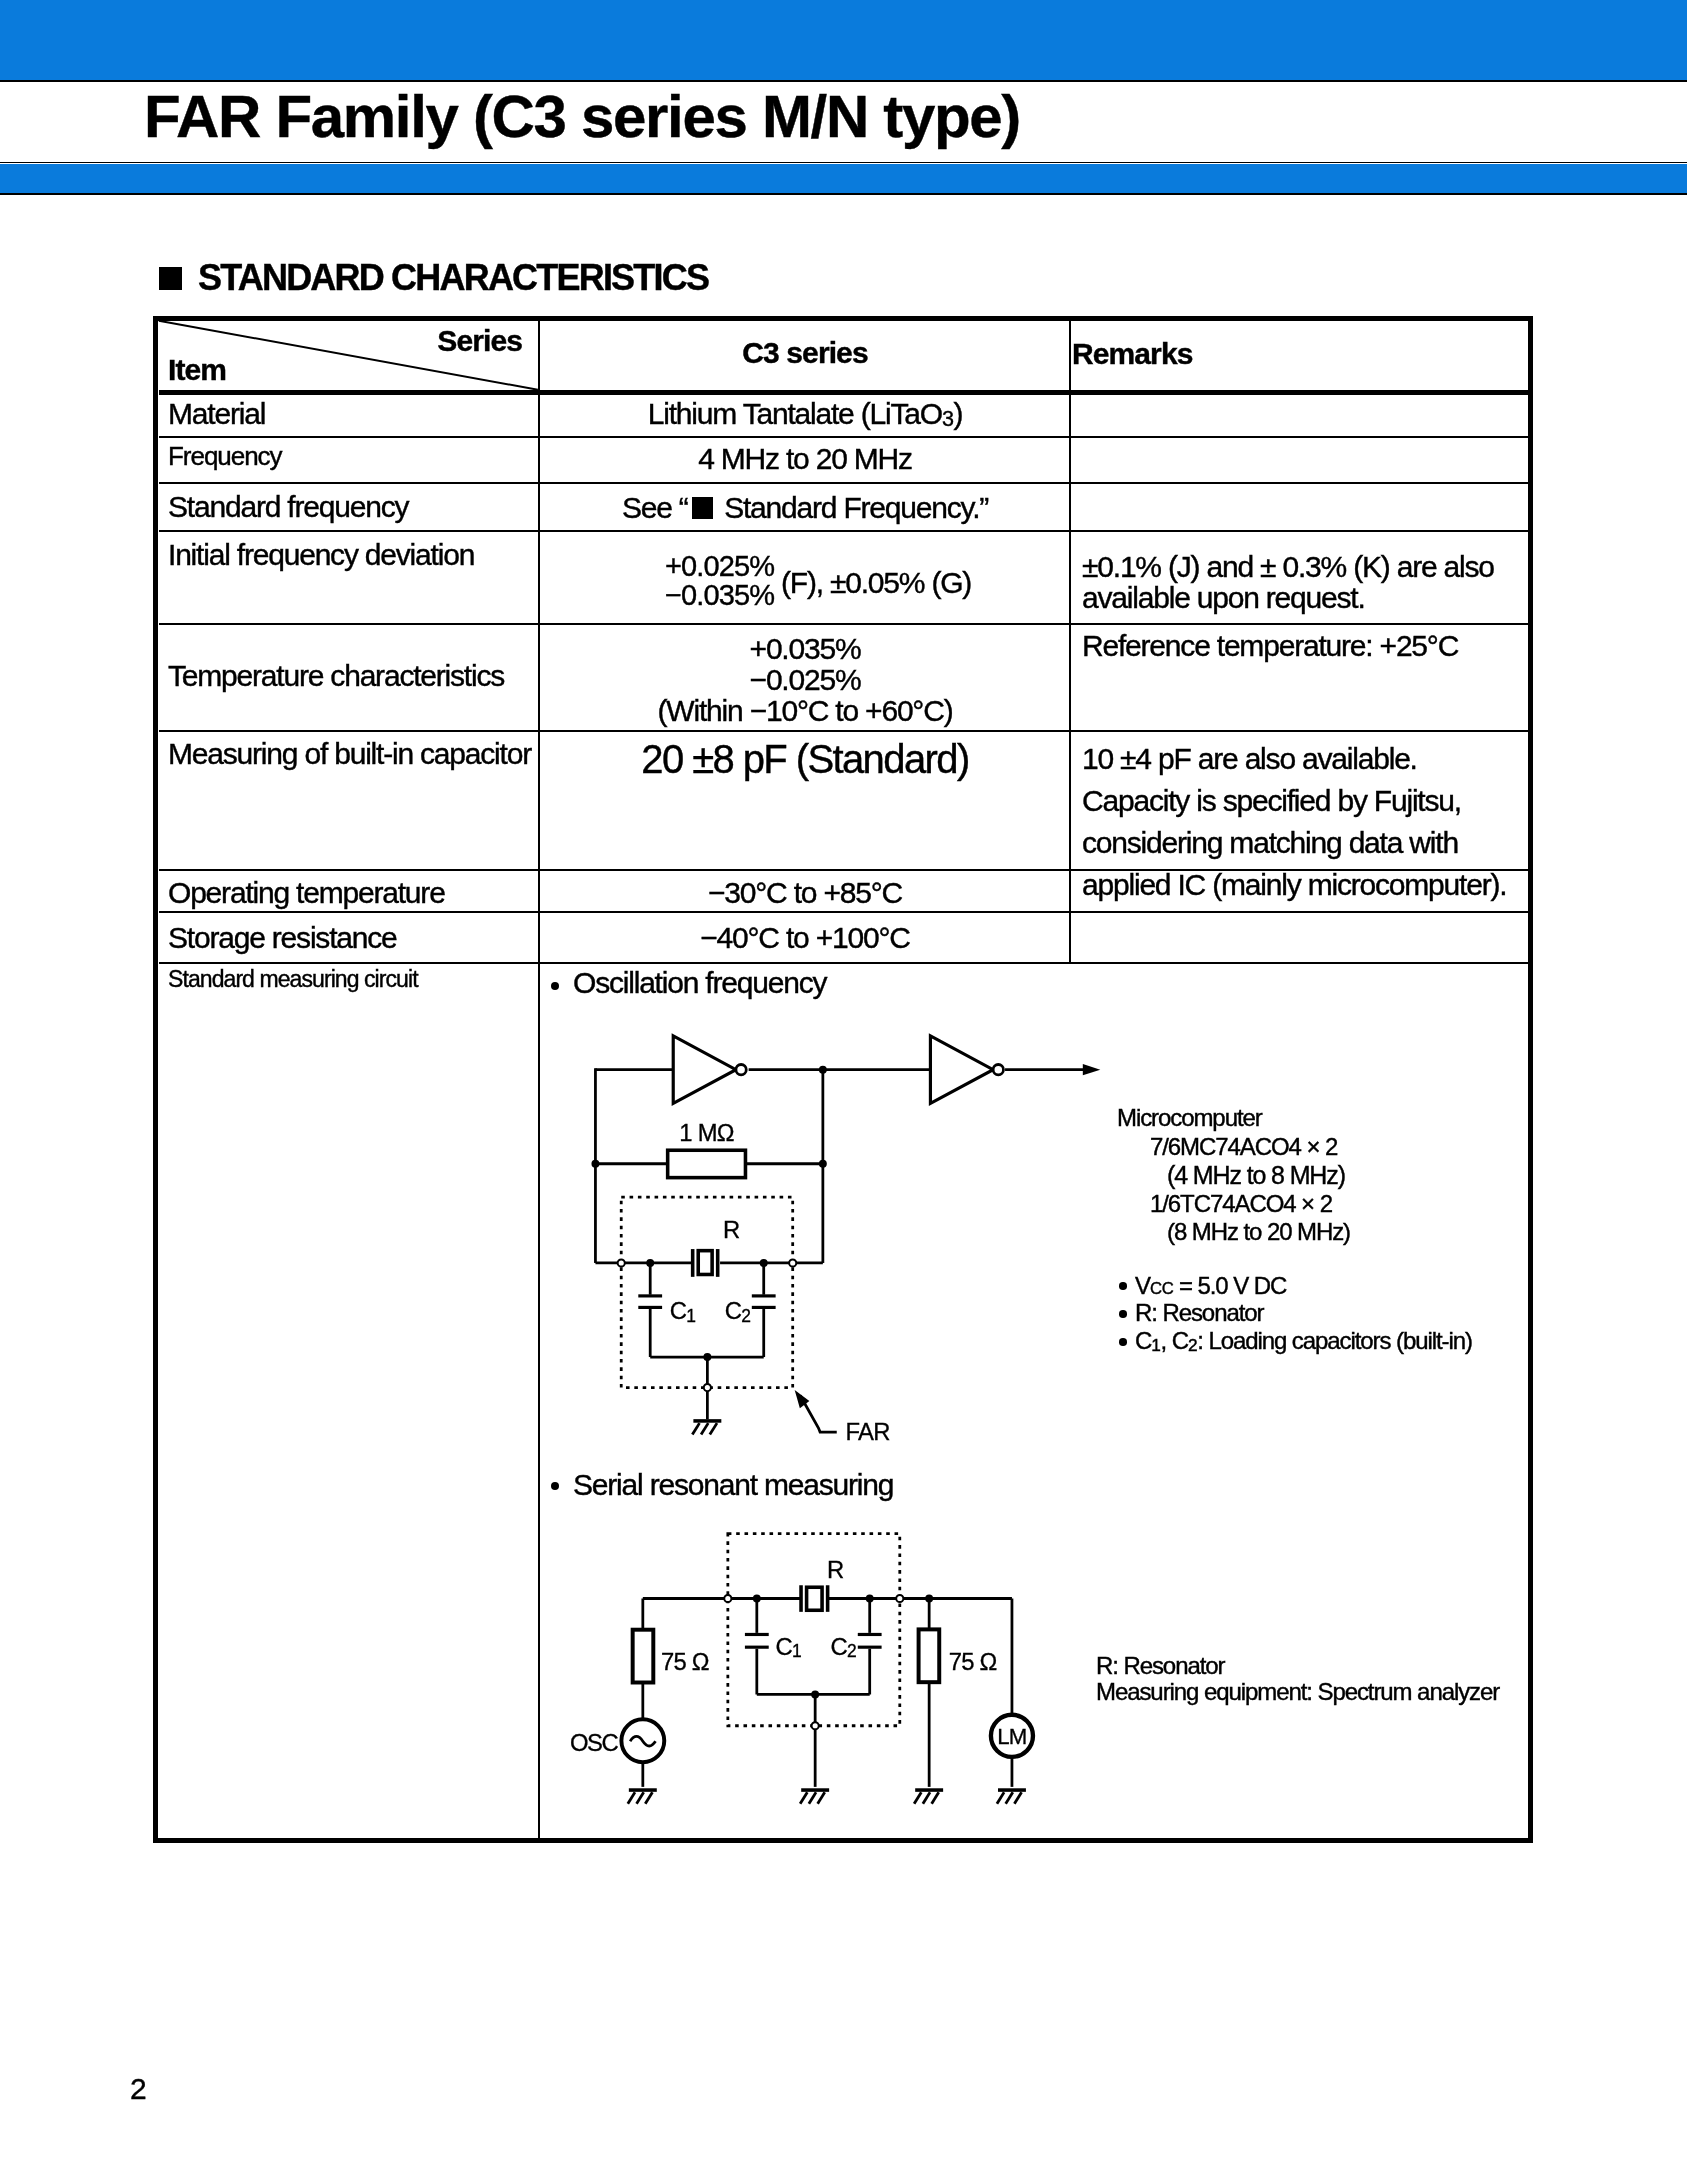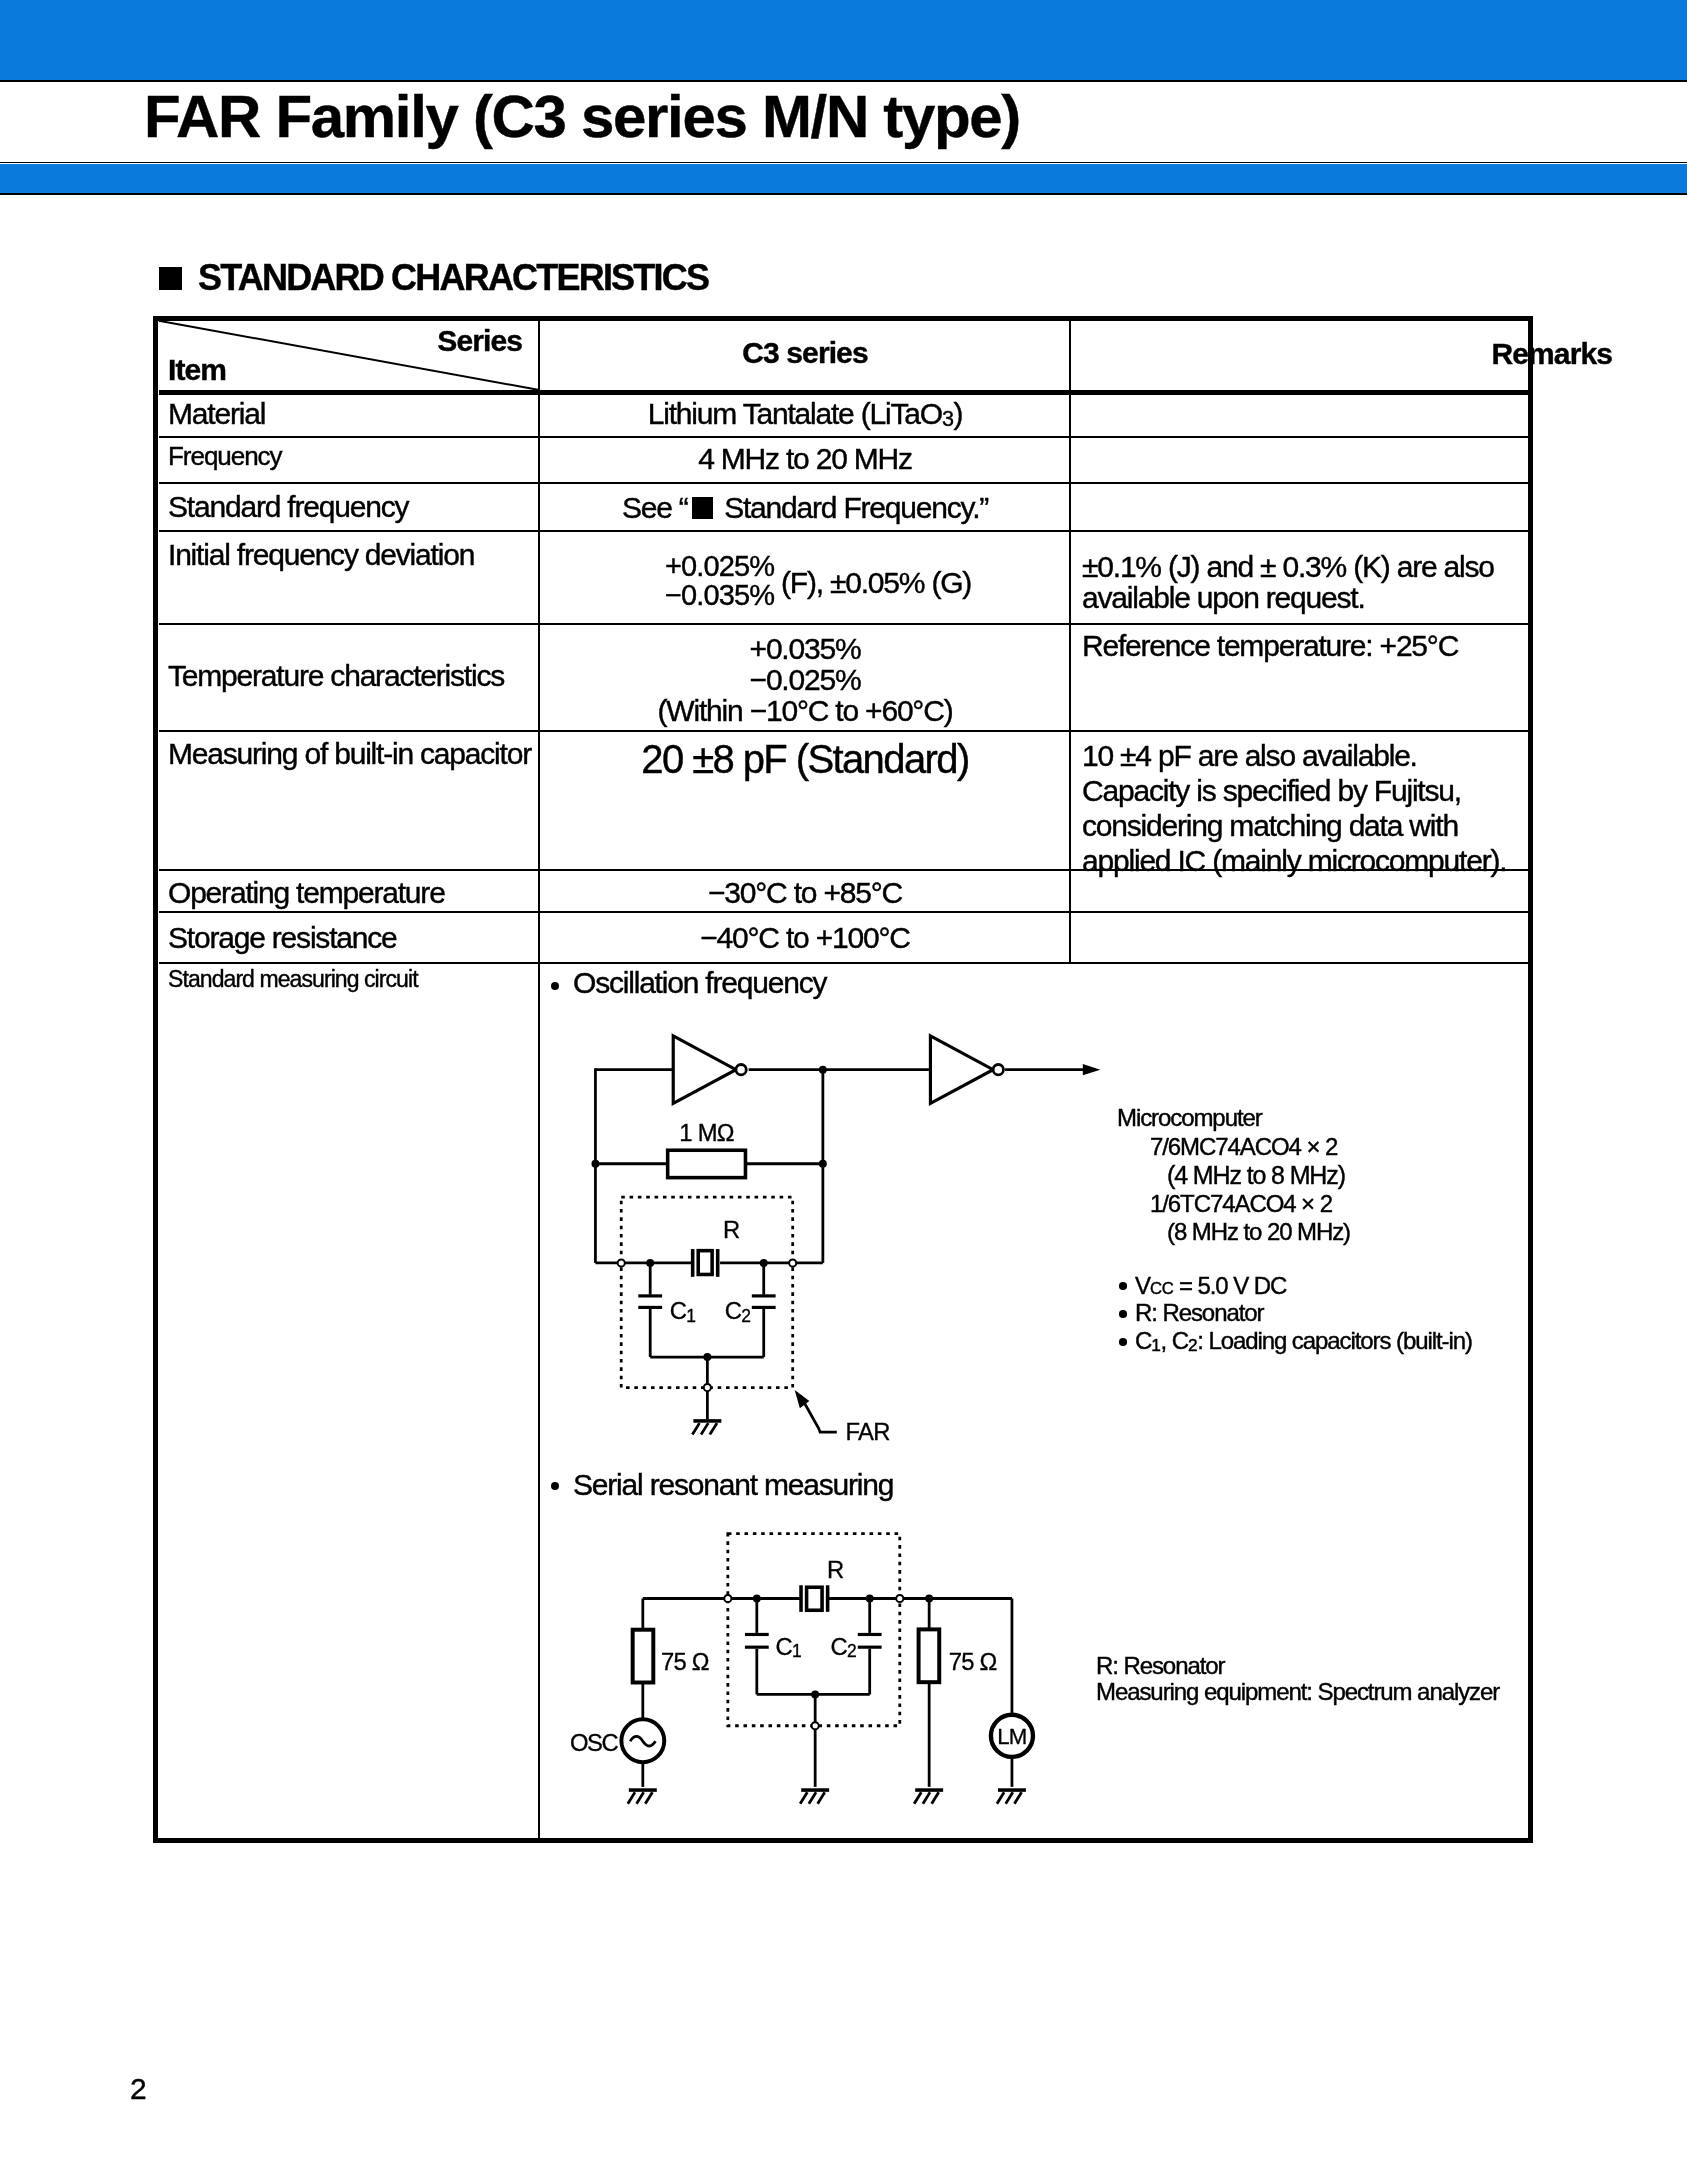--- a/index.html
+++ b/index.html
@@ -33,21 +33,21 @@
 <div class="r" style="left:159px;top:730px;width:1369px;height:2.4px"></div>
 <div class="r" style="left:159px;top:869px;width:1369px;height:2.4px"></div>
 <div class="r" style="left:159px;top:911px;width:1369px;height:2.4px"></div>
 <div class="r" style="left:159px;top:962px;width:1369px;height:2.4px"></div>
 <div class="r" style="left:538px;top:321px;width:2.4px;height:1517px"></div>
 <div class="r" style="left:1069px;top:321px;width:2.4px;height:641px"></div>
 
 <div class="t b" style="right:1165px;top:326px;font-size:30px">Series</div>
 <div class="t b" style="left:168px;top:355px;font-size:30px">Item</div>
 <div class="tc b" style="top:338px;font-size:30px">C3 series</div>
-<div class="t b" style="left:1072px;top:339px;width:540px;text-align:right;font-size:30px">Remarks</div>
+<div class="t b" style="left:1072px;top:339px;width:540px;text-align:left;font-size:30px">Remarks</div>
 
 <div class="t" style="left:168px;top:399px;font-size:30px;letter-spacing:-0.04em">Material</div>
 <div class="t" style="left:168px;top:443px;font-size:26px;letter-spacing:-0.04em">Frequency</div>
 <div class="t" style="left:168px;top:492px;font-size:30px;letter-spacing:-0.04em">Standard frequency</div>
 <div class="t" style="left:168px;top:540px;font-size:30px;letter-spacing:-0.04em">Initial frequency deviation</div>
 <div class="t" style="left:168px;top:661px;font-size:30px;letter-spacing:-0.04em">Temperature characteristics</div>
 <div class="t" style="left:168px;top:739px;font-size:30px;letter-spacing:-0.04em">Measuring of built-in capacitor</div>
 <div class="t" style="left:168px;top:878px;font-size:30px;letter-spacing:-0.04em">Operating temperature</div>
 <div class="t" style="left:168px;top:923px;font-size:30px;letter-spacing:-0.04em">Storage resistance</div>
 <div class="t" style="left:168px;top:968px;font-size:23px;letter-spacing:-0.04em">Standard measuring circuit</div>
@@ -57,21 +57,21 @@
 <div class="tc" style="top:493px;font-size:30px;letter-spacing:-0.04em">See “<span style="display:inline-block;width:21.4px;height:21.4px;background:#000;margin:0 4px;vertical-align:-0.8px"></span> Standard Frequency.”</div>
 <div class="t" style="left:665px;top:552px;font-size:29px;line-height:29px">+0.025%<br>−0.035%</div>
 <div class="t" style="left:781px;top:568px;font-size:30px;letter-spacing:-0.04em">(F), ±0.05% (G)</div>
 <div class="tc" style="top:633px;font-size:30px;letter-spacing:-0.04em;line-height:31px">+0.035%<br>−0.025%<br>(Within −10°C to +60°C)</div>
 <div class="tc" style="top:739px;font-size:40px;letter-spacing:-0.04em">20 ±8 pF (Standard)</div>
 <div class="tc" style="top:878px;font-size:30px;letter-spacing:-0.04em">−30°C to +85°C</div>
 <div class="tc" style="top:923px;font-size:30px;letter-spacing:-0.04em">−40°C to +100°C</div>
 
 <div class="t" style="left:1082px;top:552px;font-size:30px;letter-spacing:-0.04em;line-height:30.5px">±0.1% (J) and ± 0.3% (K) are also<br>available upon request.</div>
 <div class="t" style="left:1082px;top:631px;font-size:30px;letter-spacing:-0.04em">Reference temperature: +25°C</div>
-<div class="t" style="left:1082px;top:738px;font-size:30px;letter-spacing:-0.04em;line-height:35px">10 ±4 pF are also available.<br>Capacity is specified by Fujitsu,<br>considering matching data with<br>applied IC (mainly microcomputer).</div>
+<div class="t" style="left:1082px;top:738px;font-size:30px;letter-spacing:-0.04em;line-height:42px">10 ±4 pF are also available.<br>Capacity is specified by Fujitsu,<br>considering matching data with<br>applied IC (mainly microcomputer).</div>
 
 <div class="dot" style="left:551px;top:982px;width:8.3px;height:8.3px"></div>
 <div class="t" style="left:573px;top:968px;font-size:30px;letter-spacing:-0.04em">Oscillation frequency</div>
 <div class="dot" style="left:551px;top:1482px;width:8.3px;height:8.3px"></div>
 <div class="t" style="left:573px;top:1470px;font-size:30px;letter-spacing:-0.04em">Serial resonant measuring</div>
 
 <div class="t" style="left:1117px;top:1106px;font-size:24px;letter-spacing:-0.045em">Microcomputer</div>
 <div class="t" style="left:1150px;top:1135px;font-size:24px;letter-spacing:-0.045em">7/6MC74ACO4 × 2</div>
 <div class="t" style="left:1167px;top:1163px;font-size:25px;letter-spacing:-0.045em">(4 MHz to 8 MHz)</div>
 <div class="t" style="left:1150px;top:1192px;font-size:24px;letter-spacing:-0.045em">1/6TC74ACO4 × 2</div>

